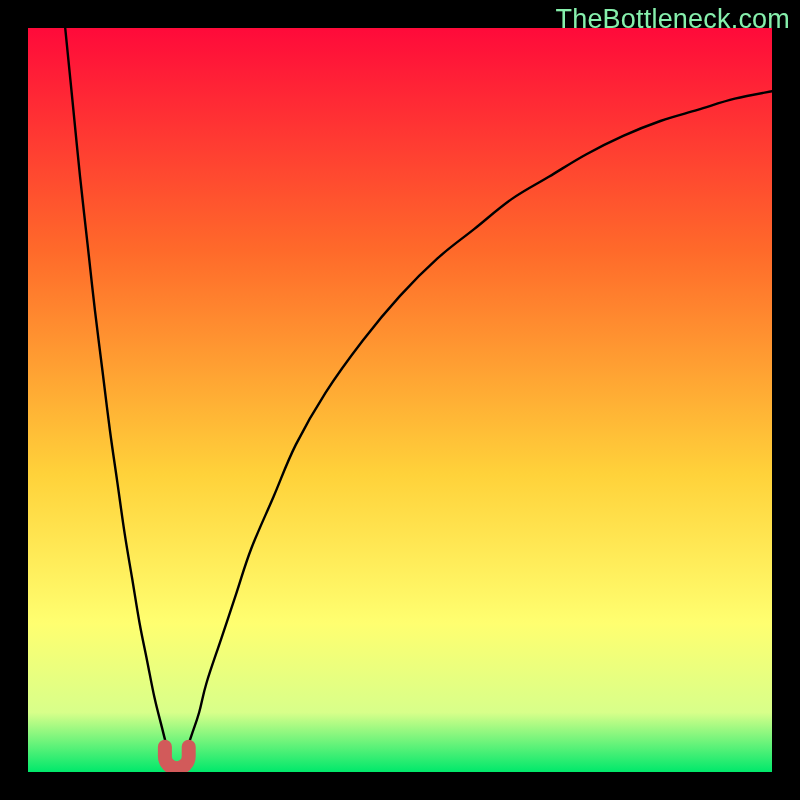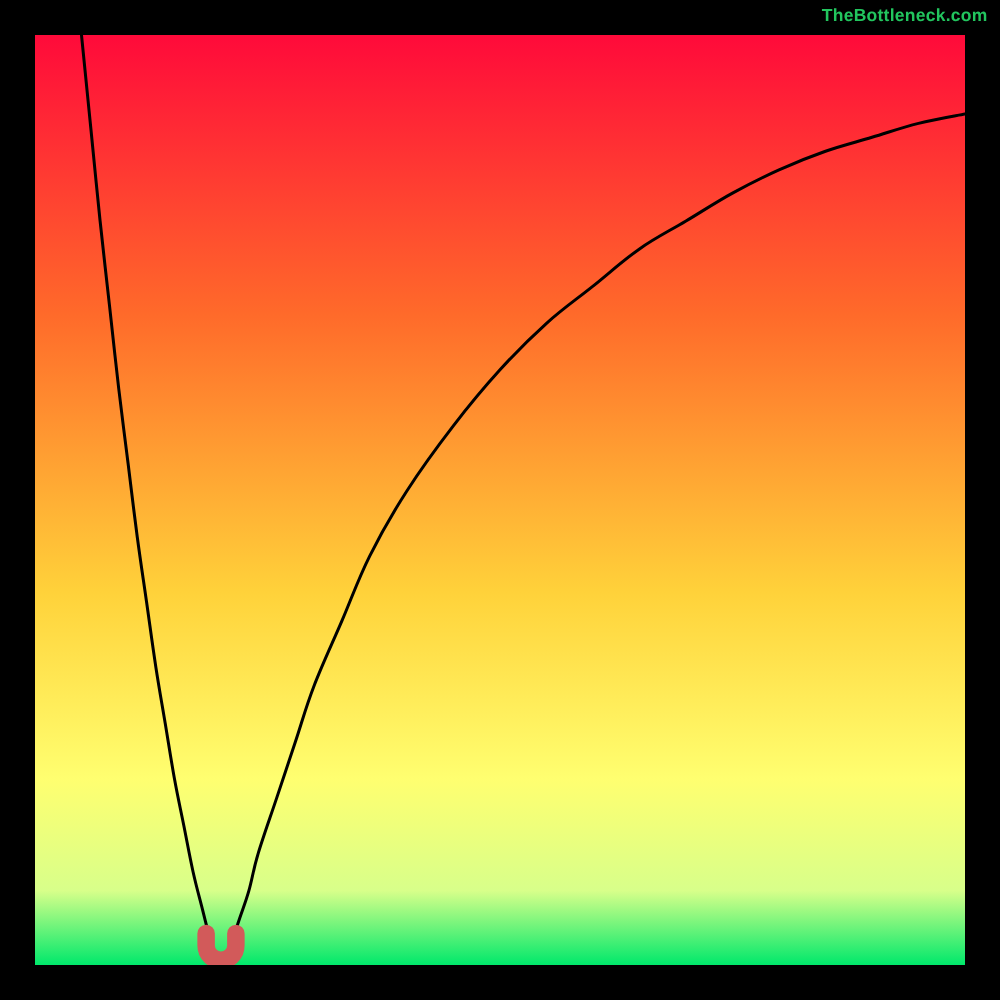--- a/index.html
+++ b/index.html
@@ -23,23 +23,23 @@
     position: absolute;
     left: 0;
     top: 0;
     width: 744px;
     height: 744px;
   }
   .watermark {
     position: absolute;
     top: 4px;
     right: 10px;
-    color: #22c55e;
-    font-size: 14px;
-    font-weight: 700;
+    color: #86efac;
+    font-size: 27px;
+    font-weight: 400;
     letter-spacing: 0.2px;
     user-select: none;
   }
 </style>
 </head>
 <body>
 
 <div class="frame">
   <svg class="plot-area" viewBox="0 0 744 744" preserveAspectRatio="none">
     <defs>

